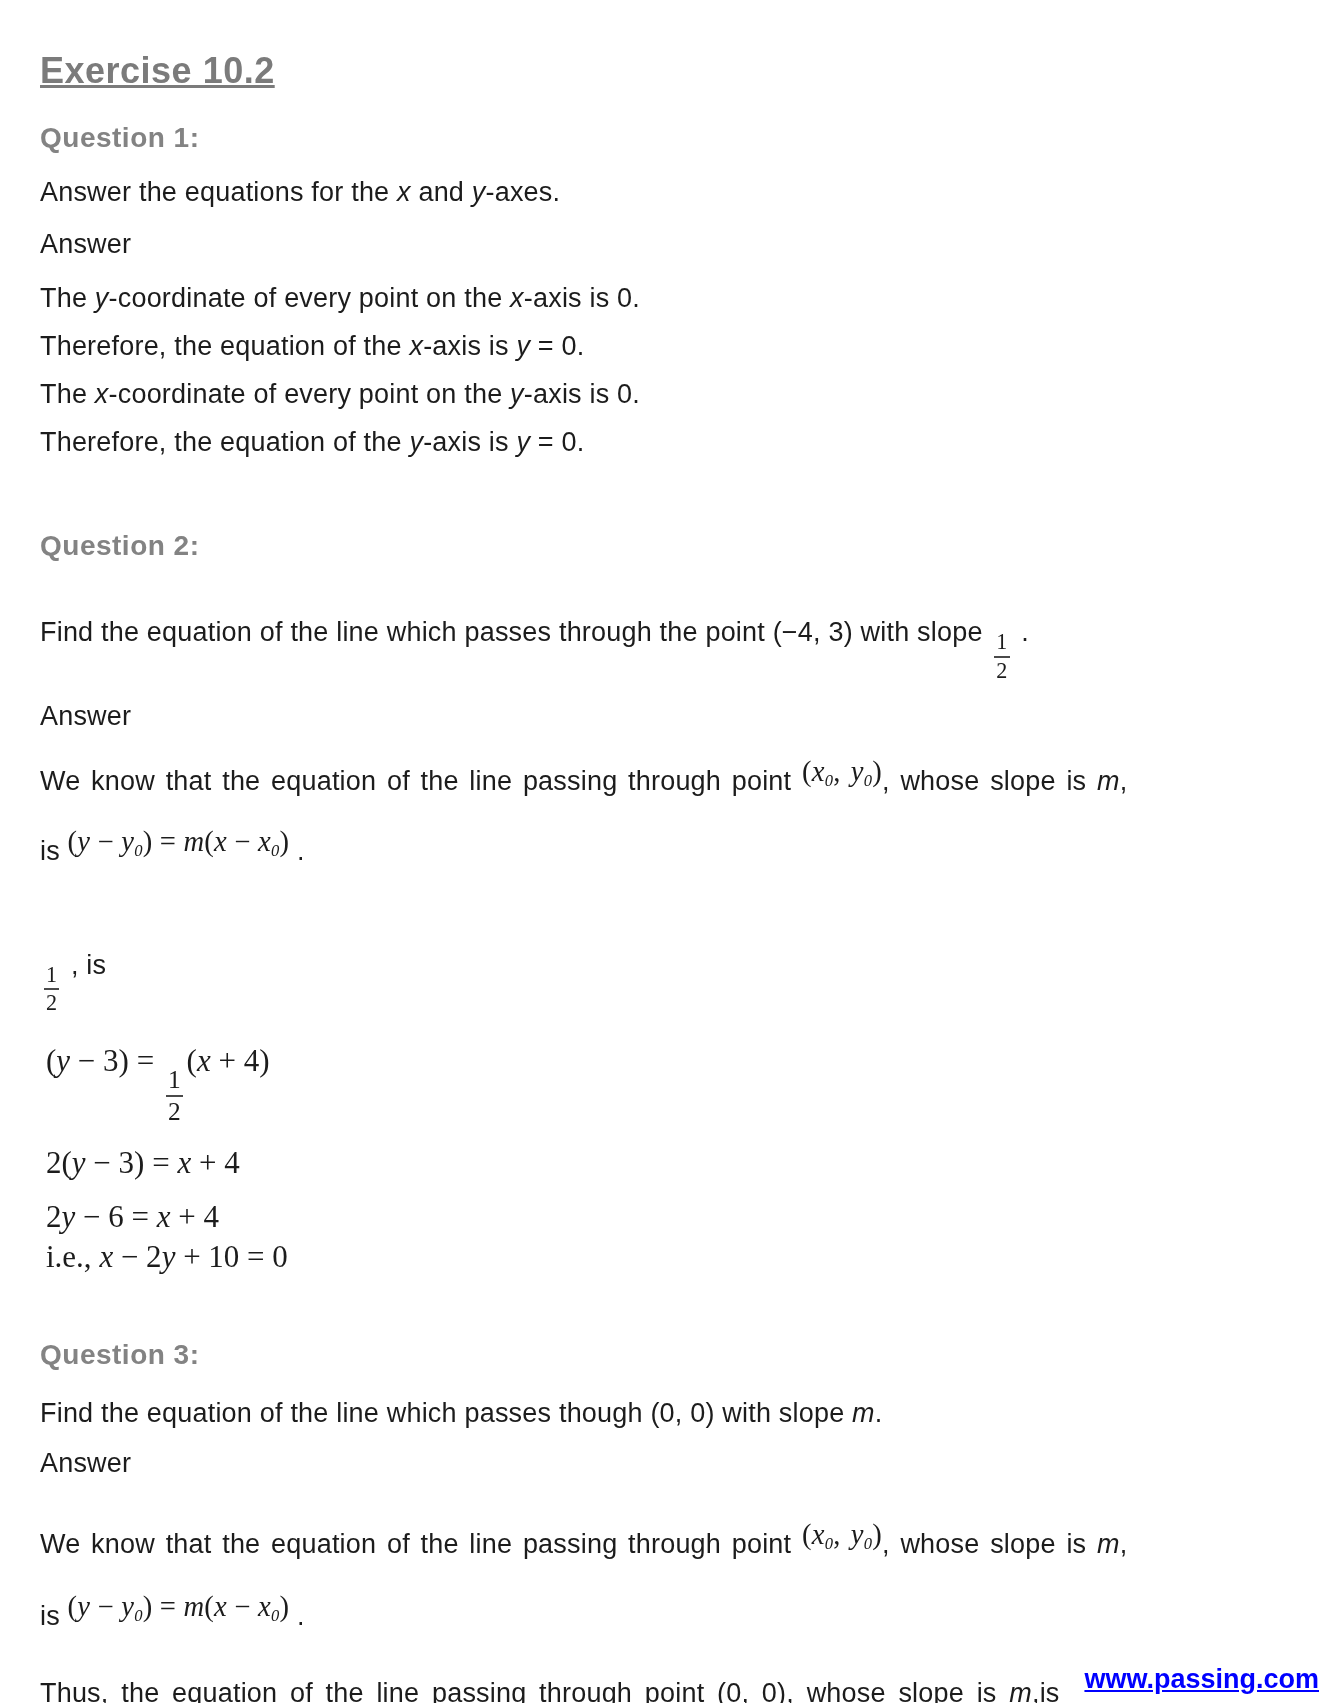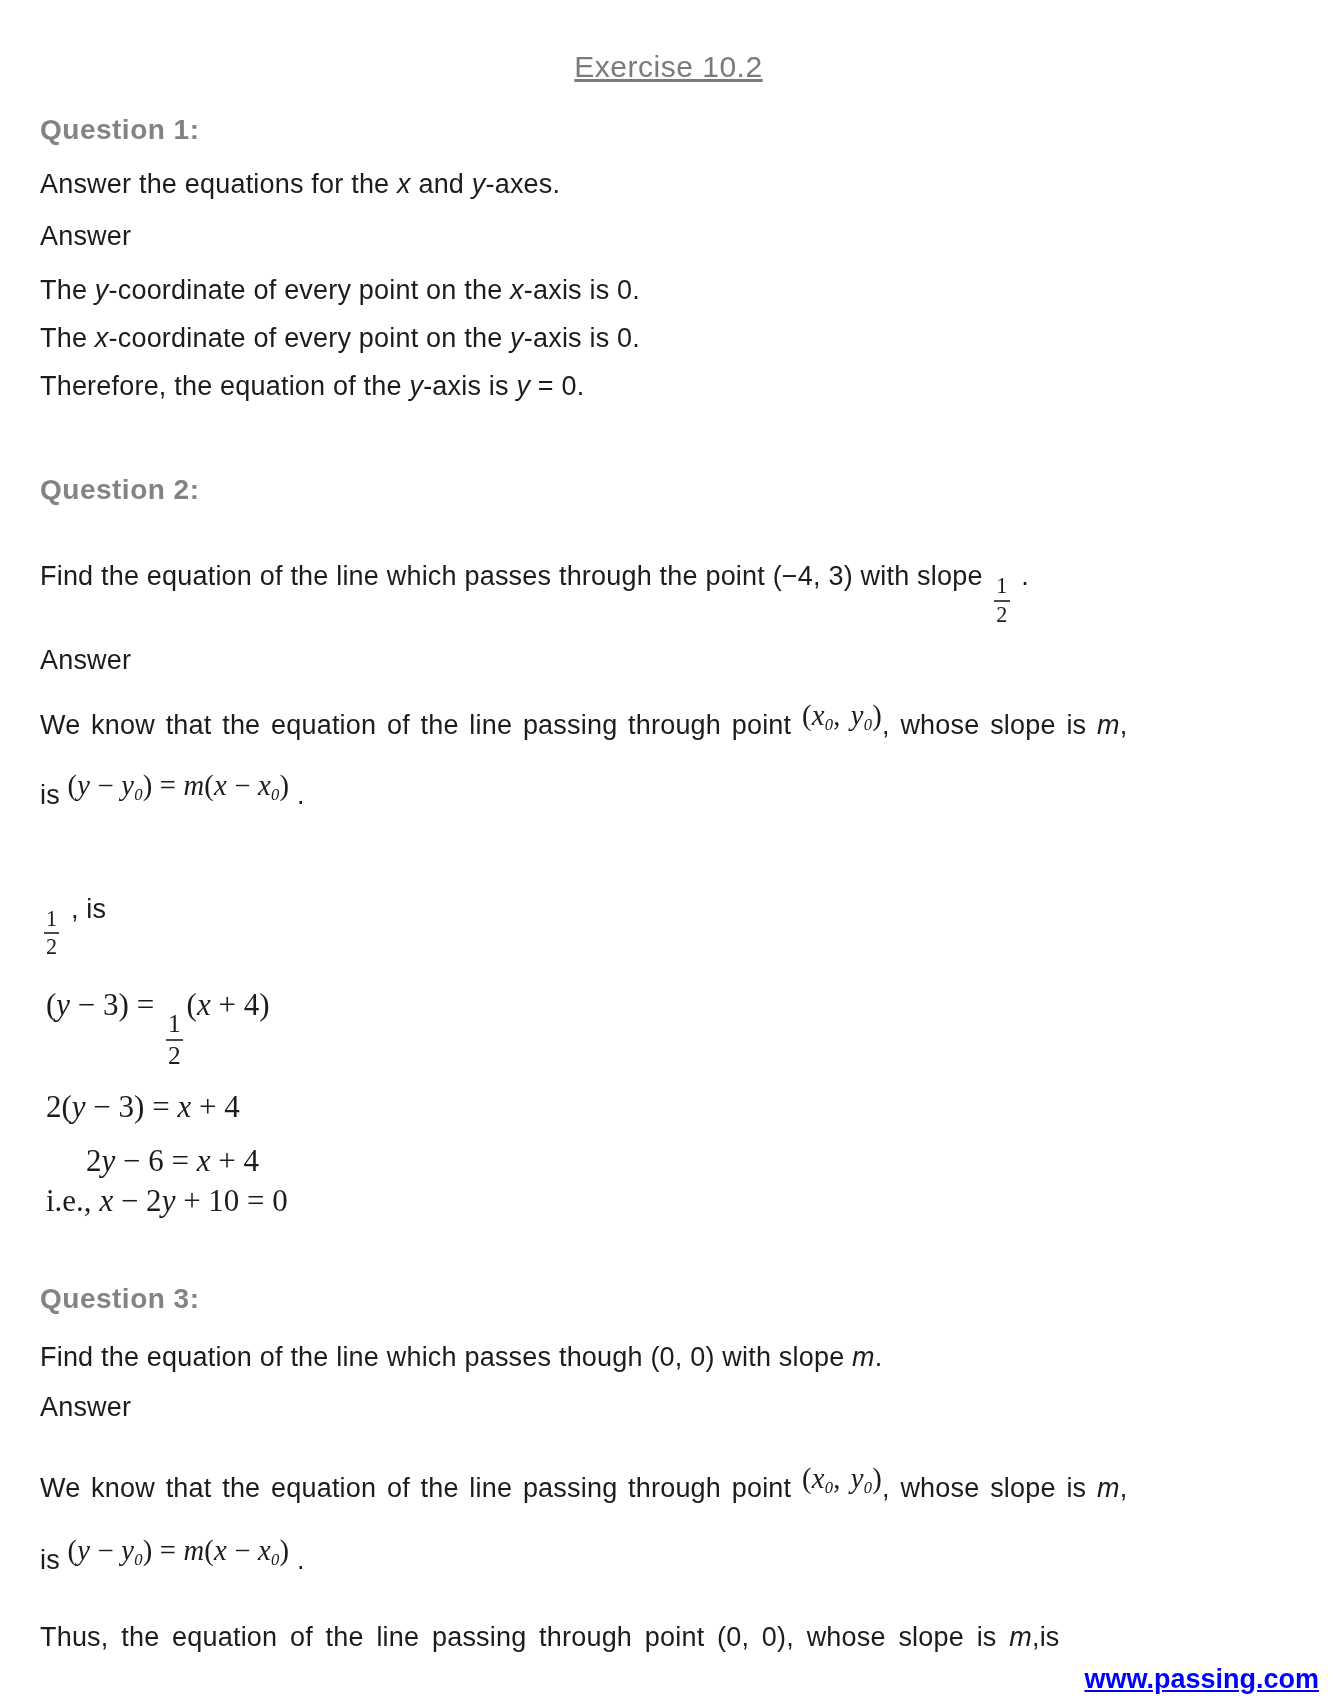--- a/index.html
+++ b/index.html
@@ -14,23 +14,22 @@
     position:relative;
     width:1337px;height:1703px;
     background:#ffffff;
     overflow:hidden;
     padding:50px 40px 0 40px;
     font-family:"Liberation Sans","DejaVu Sans",sans-serif;
     color:var(--c-text);
     font-size:27px;
   }
   .title{
-    text-align:center;
-    font-size:30px;
-    font-weight:normal;
+    font-size:36px;
+    font-weight:bold;
     color:var(--c-title);
     text-decoration:underline;
     letter-spacing:0.5px;
   }
   .qh{
     font-size:28px;
     font-weight:bold;
     color:var(--c-heading);
     letter-spacing:0.5px;
   }
@@ -88,21 +87,21 @@
   .m-ans1{margin-top:12px;}
   .m-lines{margin-top:10px;}
   .m-q2h{margin-top:64px;}
   .m-q2p{margin-top:50px;}
   .m-ans2{margin-top:14px;}
   .m-wk2{margin-top:24px;}
   .m-is2{margin-top:16px;line-height:48px;}
   .m-thus2{margin-top:60px;}
   .m-eq0{margin-top:26px;}
   .m-eq1{margin-top:18px;}
-  .m-eq2{margin-top:14px;margin-left:40px;}
+  .m-eq2{margin-top:14px;}
   .m-eq3{margin-top:0;}
   .m-q3h{margin-top:62px;}
   .m-q3p{margin-top:22px;}
   .m-ans3{margin-top:10px;}
   .m-wk3{margin-top:40px;}
   .m-is3{margin-top:18px;line-height:48px;}
   .m-thus3{margin-top:24px;}
   .footer-link{
     position:absolute;
     right:18px;bottom:8px;
@@ -119,20 +118,21 @@
 <div class="page">
 
   <div class="title">Exercise 10.2</div>
 
   <section>
     <div class="qh m-q1h">Question 1:</div>
     <p class="body m-q1p"><span>Answer the equations for the </span><span class="st-i">x</span><span> and </span><span class="st-i">y</span><span>-axes.</span></p>
     <p class="body m-ans1">Answer</p>
     <div class="lines m-lines">
       <p class="body"><span>The </span><span class="st-i">y</span><span>-coordinate of every point on the </span><span class="st-i">x</span><span>-axis is 0.</span></p>
+      <p class="body"><span>Therefore, the equation of the </span><span class="st-i">x</span><span>-axis is </span><span class="st-i">y</span><span> = 0.</span></p>
       <p class="body"><span>The </span><span class="st-i">x</span><span>-coordinate of every point on the </span><span class="st-i">y</span><span>-axis is 0.</span></p>
       <p class="body"><span>Therefore, the equation of the </span><span class="st-i">y</span><span>-axis is </span><span class="st-i">y</span><span> = 0.</span></p>
     </div>
   </section>
 
   <section>
     <div class="qh m-q2h">Question 2:</div>
     <p class="body m-q2p"><span>Find the equation of the line which passes through the point (−4, 3) with slope </span><span class="frac">
           <span class="fnum">1</span>
           <span class="fbar"></span>

